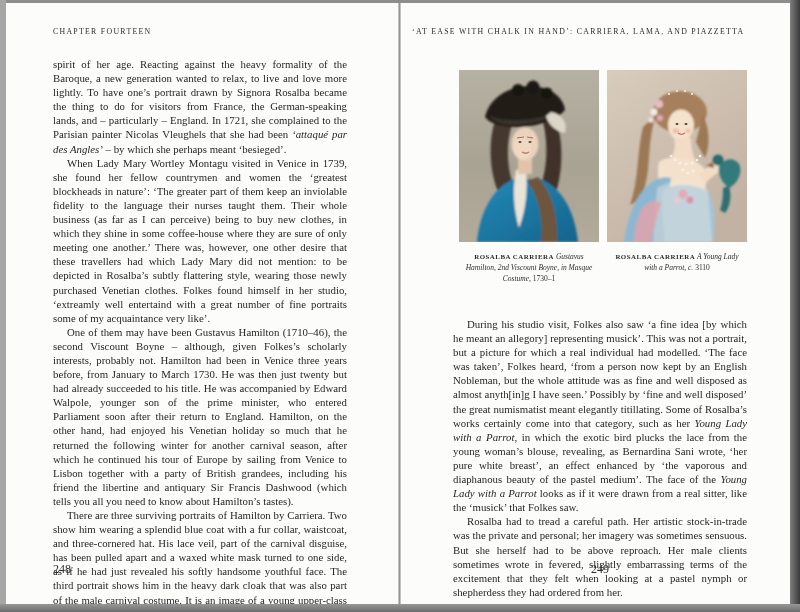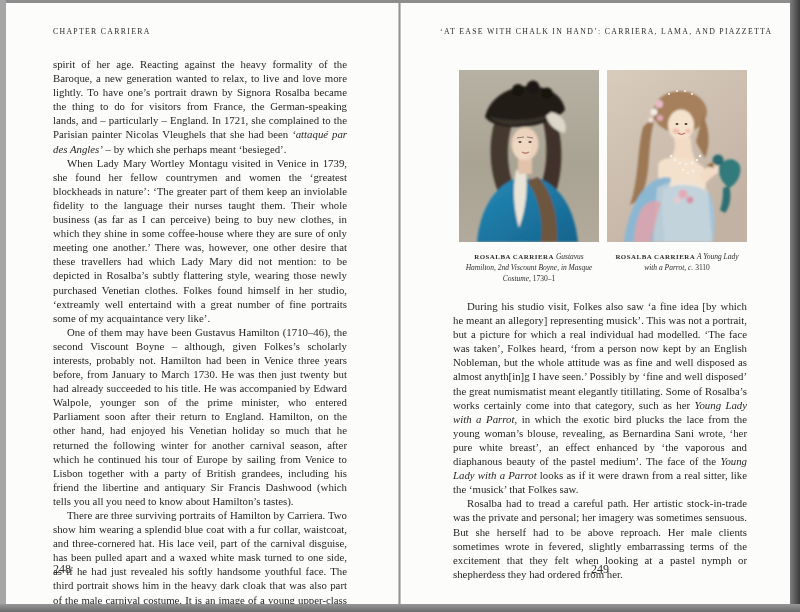--- a/index.html
+++ b/index.html
@@ -10,43 +10,43 @@
   }
   .spread{position:absolute;left:6px;top:3px;width:784px;height:601px;background:#fcfcfa;}
   .edge-top{position:absolute;left:0;top:0;width:800px;height:3px;background:#8d8d8d;}
   .edge-left{position:absolute;left:0;top:0;width:6px;height:612px;background:#a6a6a6;}
   .edge-right{position:absolute;right:0;top:0;width:10px;height:612px;background:linear-gradient(to right,#7e7e7e,#3a3a3a);}
   .edge-bottom{position:absolute;left:0;bottom:0;width:800px;height:8px;background:linear-gradient(#979797,#6b6b6b);}
   .gutter{position:absolute;left:398px;top:3px;width:3px;height:601px;
     background:linear-gradient(to right,#d8d8d6,#949492,#d8d8d6);}
   .running-header{position:absolute;top:27px;font-size:7.8px;letter-spacing:1.3px;color:#2d2d2d;white-space:nowrap;}
   .header-left{left:53px;}
-  .header-right{left:440px;width:327px;text-align:right;}
+  .header-right{left:412px;width:327px;text-align:right;}
   .body-text{position:absolute;width:294px;font-size:10.8px;line-height:14.1px;color:#262626;}
   .body-left{left:53px;top:57px;}
-  .body-right{left:453px;top:299px;}
+  .body-right{left:453px;top:317px;}
   .para{margin:0;text-align:justify;}
   .para.indent{text-indent:14px;}
   .it{font-style:italic;}
   .figures{position:absolute;left:459px;top:70px;display:flex;gap:8px;}
   .figure{width:140px;}
   .figure-image{width:140px;height:172px;display:block;overflow:hidden;}
   .figure-image svg{display:block;}
   .figure-caption{margin-top:9px;font-size:7.5px;line-height:11px;text-align:center;color:#2d2d2d;padding:0 4px;}
   .sc{font-style:normal;font-weight:bold;font-size:6.9px;letter-spacing:0.5px;}
   .page-number{position:absolute;top:562px;font-size:12px;color:#2d2d2d;}
   .pn-left{left:53px;}
   .pn-right{left:453px;width:294px;text-align:center;}
 </style>
 </head>
 <body>
 
 <div class="spread"></div>
 
-<div class="running-header header-left">CHAPTER CARRIERA</div>
+<div class="running-header header-left">CHAPTER FOURTEEN</div>
 <div class="running-header header-right">‘AT EASE WITH CHALK IN HAND’: CARRIERA, LAMA, AND PIAZZETTA</div>
 
 <div class="body-text body-left">
     <p class="para"><span>spirit of her age. Reacting against the heavy formality of the Baroque, a new generation wanted to relax, to live and love more lightly. To have one’s portrait drawn by Signora Rosalba became the thing to do for visitors from France, the German-speaking lands, and – particularly – England. In 1721, she complained to the Parisian painter Nicolas Vleughels that she had been </span><span class="it">‘attaqué par des Angles’</span><span> – by which she perhaps meant ‘besieged’.</span></p>
     <p class="para indent"><span>When Lady Mary Wortley Montagu visited in Venice in 1739, she found her fellow countrymen and women the ‘greatest blockheads in nature’: ‘The greater part of them keep an inviolable fidelity to the language their nurses taught them. Their whole business (as far as I can perceive) being to buy new clothes, in which they shine in some coffee-house where they are sure of only meeting one another.’ There was, however, one other desire that these travellers had which Lady Mary did not mention: to be depicted in Rosalba’s subtly flattering style, wearing those newly purchased Venetian clothes. Folkes found himself in her studio, ‘extreamly well entertaind with a great number of fine portraits some of my acquaintance very like’.</span></p>
     <p class="para indent"><span>One of them may have been Gustavus Hamilton (1710–46), the second Viscount Boyne – although, given Folkes’s scholarly interests, probably not. Hamilton had been in Venice three years before, from January to March 1730. He was then just twenty but had already succeeded to his title. He was accompanied by Edward Walpole, younger son of the prime minister, who entered Parliament soon after their return to England. Hamilton, on the other hand, had enjoyed his Venetian holiday so much that he returned the following winter for another carnival season, after which he continued his tour of Europe by sailing from Venice to Lisbon together with a party of British grandees, including his friend the libertine and antiquary Sir Francis Dashwood (which tells you all you need to know about Hamilton’s tastes).</span></p>
     <p class="para indent"><span>There are three surviving portraits of Hamilton by Carriera. Two show him wearing a splendid blue coat with a fur collar, waistcoat, and three-cornered hat. His lace veil, part of the carnival disguise, has been pulled apart and a waxed white mask turned to one side, as if he had just revealed his softly handsome youthful face. The third portrait shows him in the heavy dark cloak that was also part of the male carnival costume. It is an image of a young upper-class rake on the razzle in a glamorous foreign spot.</span></p>
   </div>
 
 <div class="figures">

